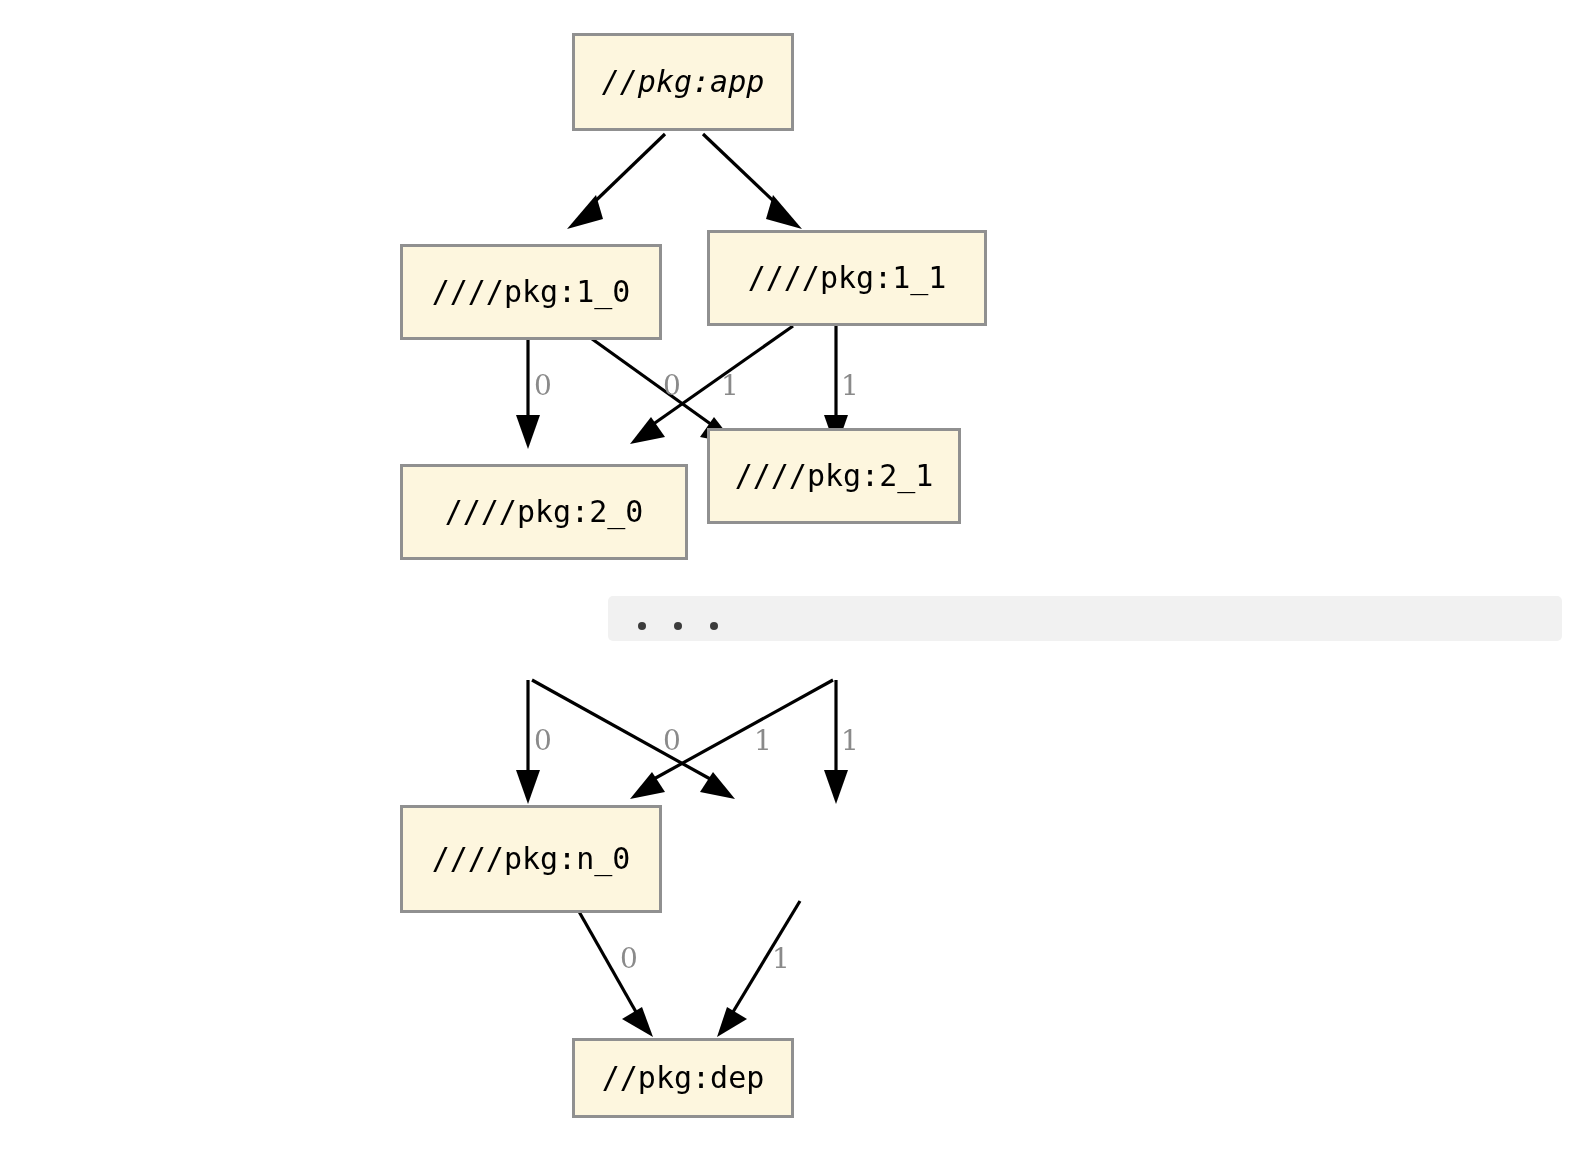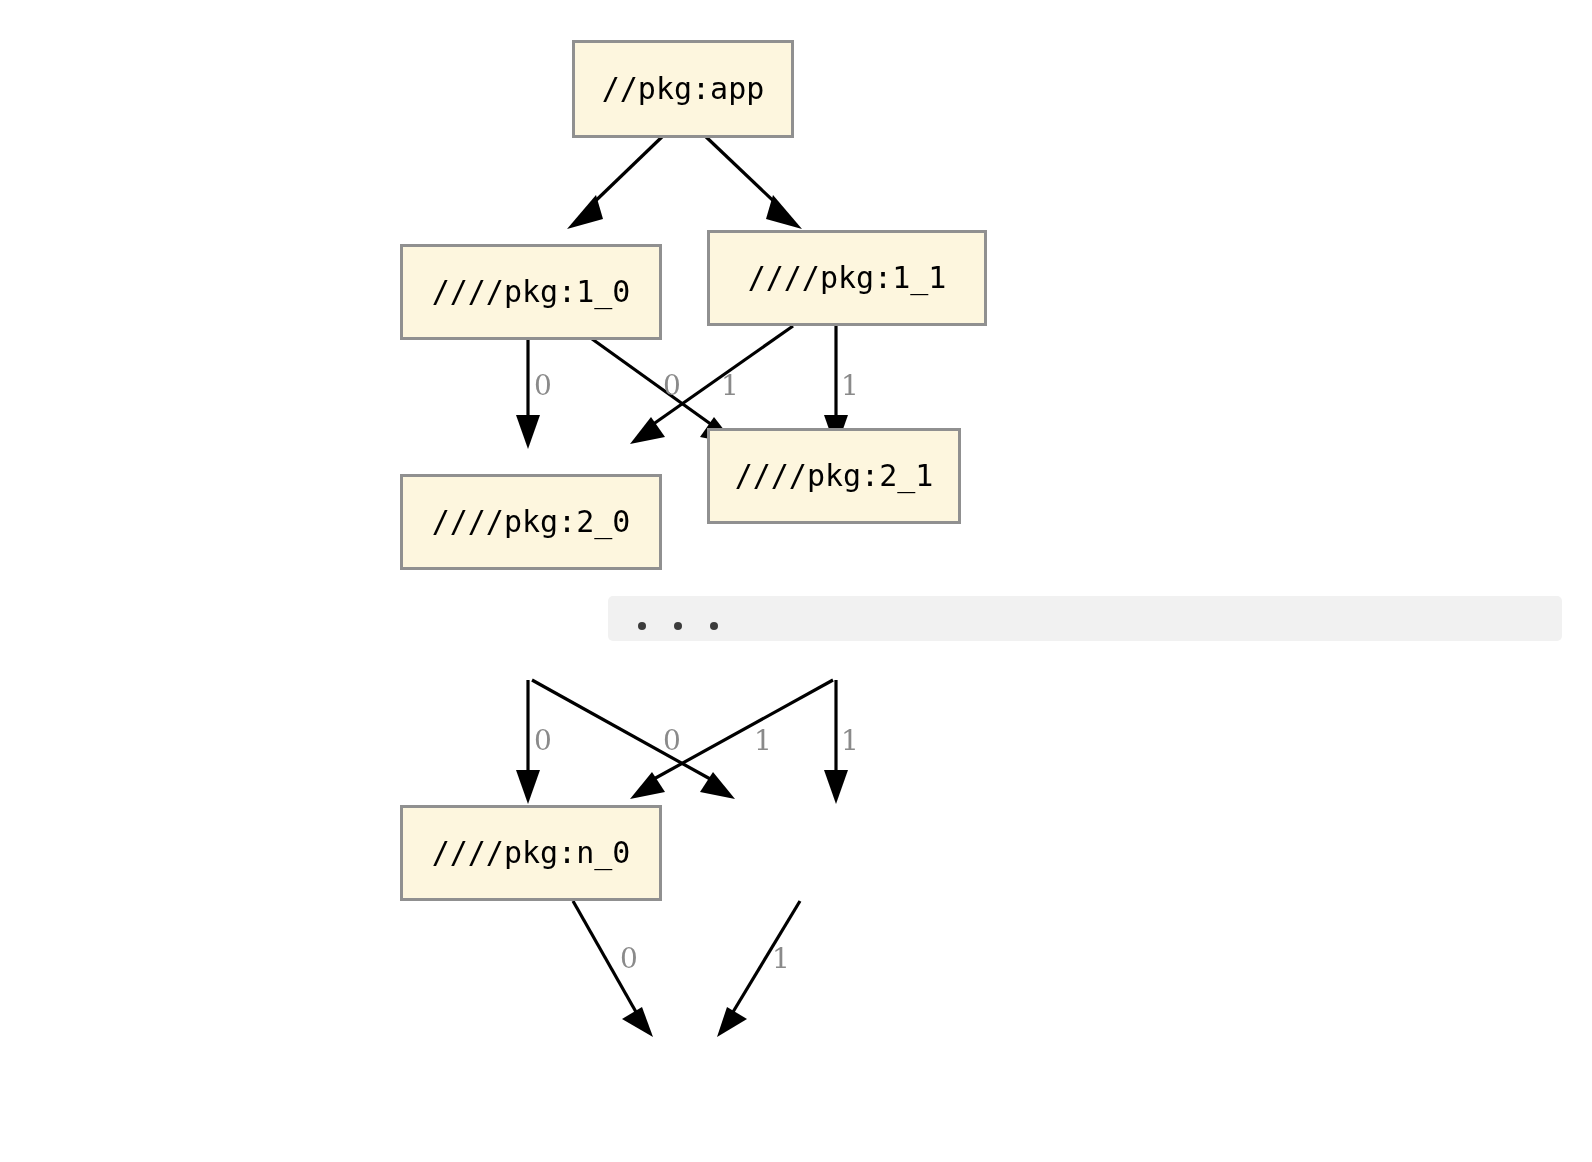--- a/index.html
+++ b/index.html
@@ -135,45 +135,48 @@
       <line class="edge-line" x1="573" y1="901" x2="636" y2="1012"></line>
       <polygon class="edge-head" points="653,1037 622,1019 642,1007"></polygon>
     </g>
 
     <g>
       <line class="edge-line" x1="800" y1="901" x2="733" y2="1012"></line>
       <polygon class="edge-head" points="717,1037 727,1007 747,1019"></polygon>
     </g>
   </svg>
 
-  <div class="node-box" style="left:572px; top:40px; width:222px; height:98px;">
+  <div class="node-box" style="left:572px; top:33px; width:222px; height:98px;font-style:italic;">
     <span class="node-label">//pkg:app</span>
   </div>
 
   <div class="node-box" style="left:400px; top:244px; width:262px; height:96px;">
     <span class="node-label">////pkg:1_0</span>
   </div>
 
   <div class="node-box" style="left:707px; top:230px; width:280px; height:96px;">
     <span class="node-label">////pkg:1_1</span>
   </div>
 
-  <div class="node-box" style="left:400px; top:474px; width:262px; height:96px;">
+  <div class="node-box" style="left:400px; top:464px; width:288px; height:96px;">
     <span class="node-label">////pkg:2_0</span>
   </div>
 
   <div class="node-box" style="left:707px; top:428px; width:254px; height:96px;">
     <span class="node-label">////pkg:2_1</span>
   </div>
 
-  <div class="node-box" style="left:400px; top:805px; width:262px; height:96px;">
+  <div class="node-box" style="left:400px; top:805px; width:262px; height:108px;">
     <span class="node-label">////pkg:n_0</span>
   </div>
 
 
+  <div class="node-box" style="left:572px; top:1038px; width:222px; height:80px;">
+    <span class="node-label">//pkg:dep</span>
+  </div>
 
   <div class="edge-label" style="left:534px; top:372px;">0</div>
   <div class="edge-label" style="left:663px; top:372px;">0</div>
   <div class="edge-label" style="left:721px; top:372px;">1</div>
   <div class="edge-label" style="left:841px; top:372px;">1</div>
 
   <div class="edge-label" style="left:534px; top:727px;">0</div>
   <div class="edge-label" style="left:663px; top:727px;">0</div>
   <div class="edge-label" style="left:754px; top:727px;">1</div>
   <div class="edge-label" style="left:841px; top:727px;">1</div>

